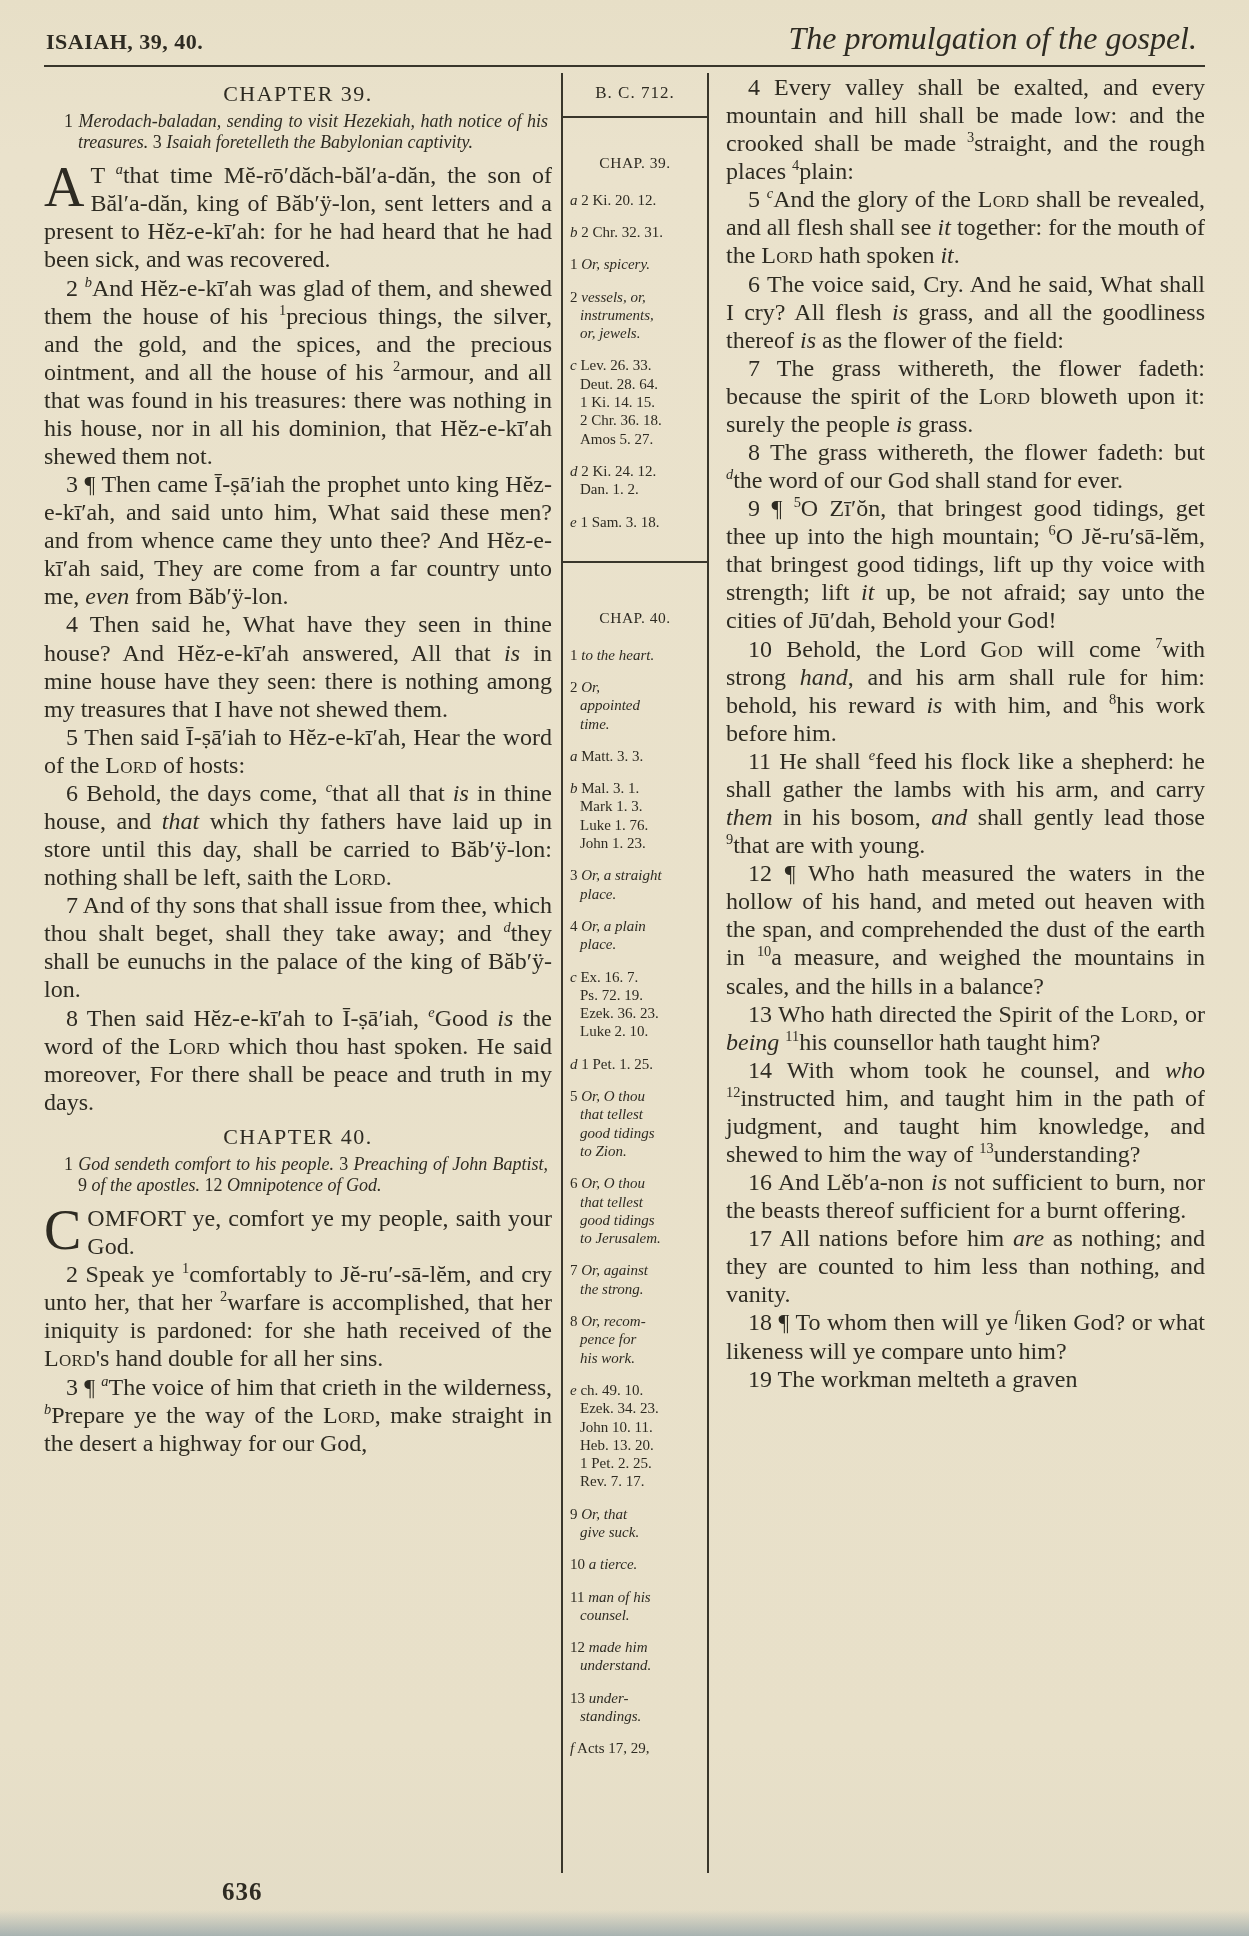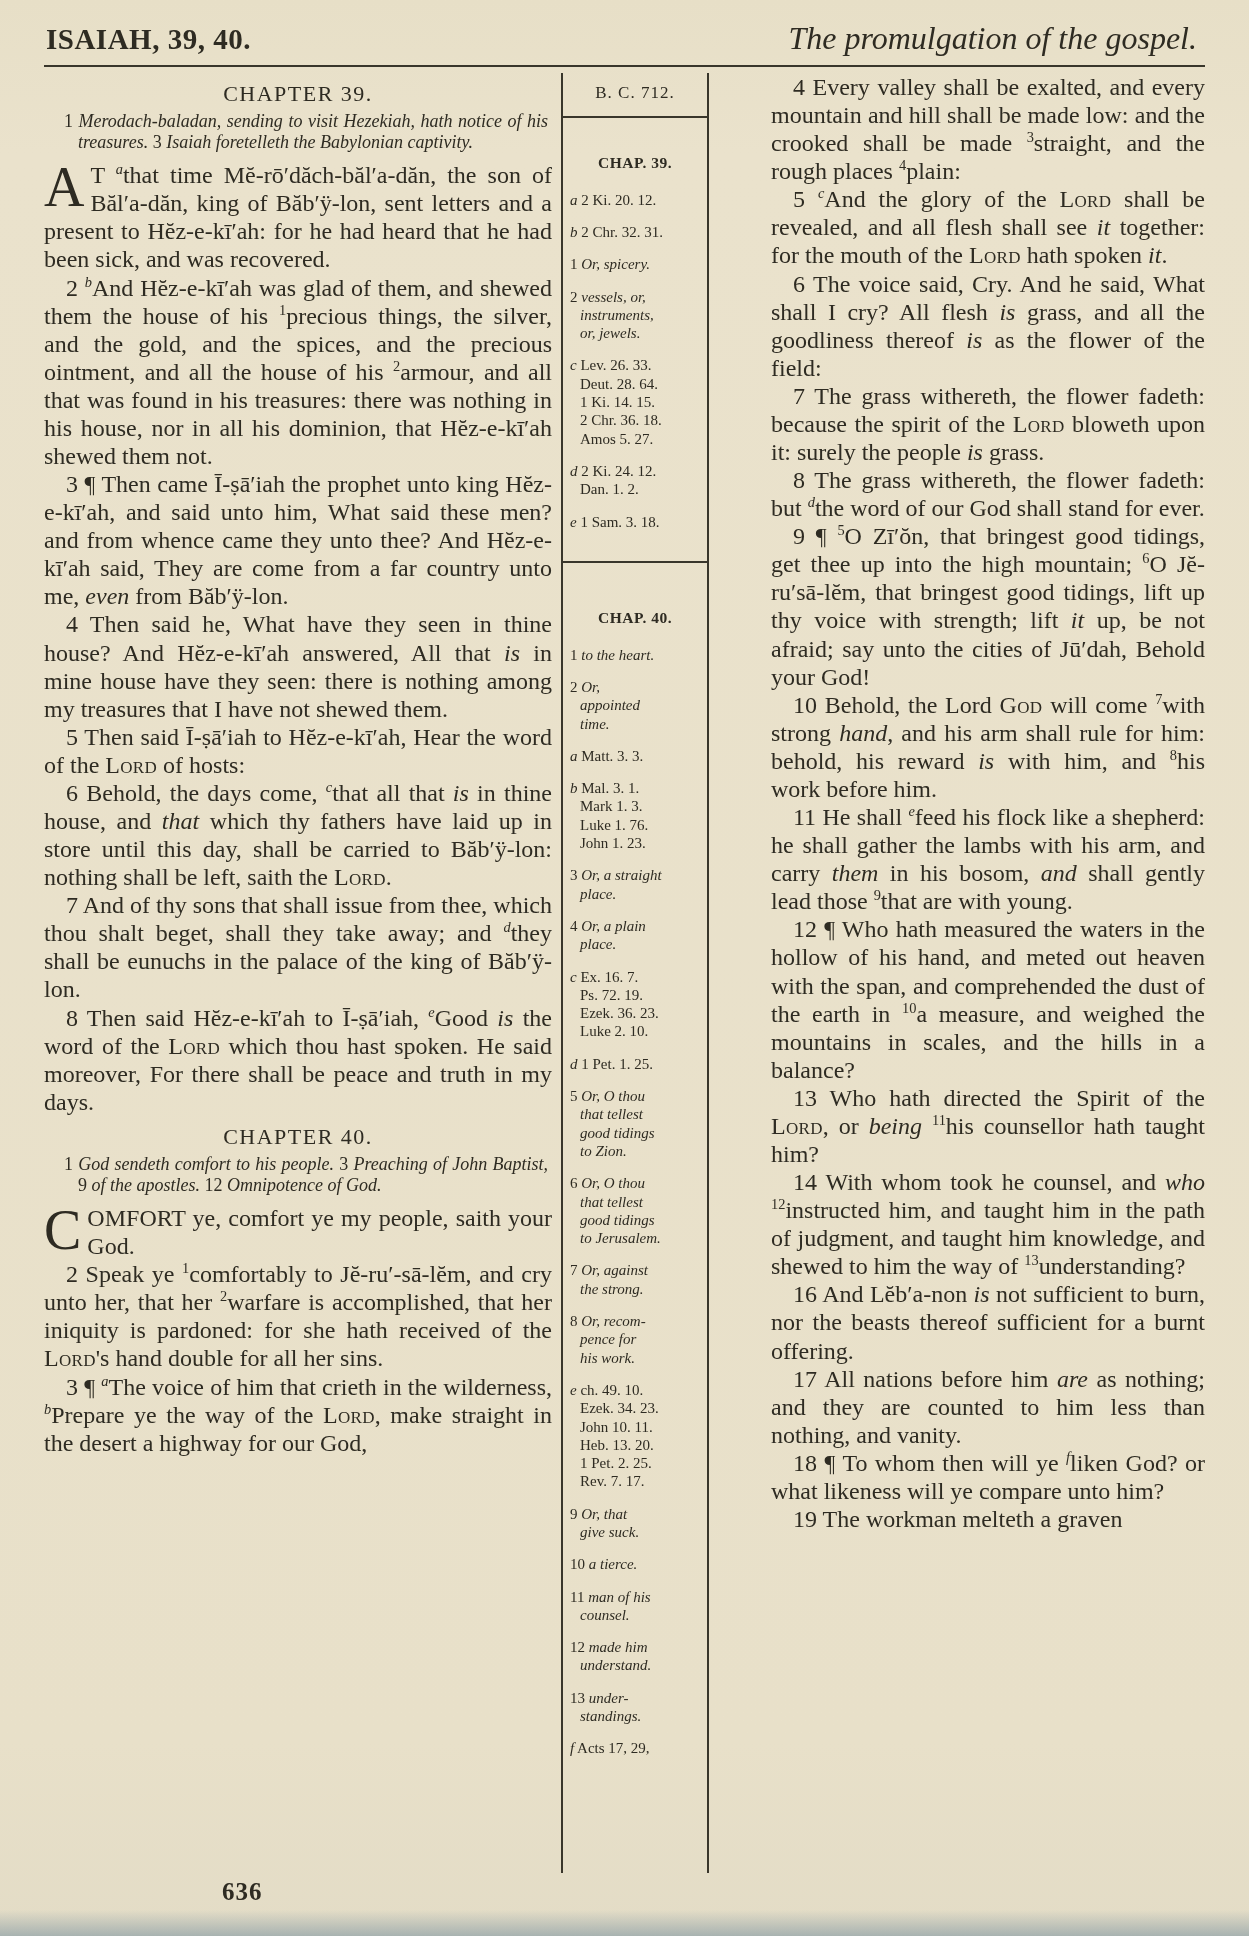--- a/index.html
+++ b/index.html
@@ -7,42 +7,42 @@
   .page {
     position: relative;
     width: 1249px; height: 1936px;
     background: #e9e1ca;
     background-image: linear-gradient(180deg, #e7dfc7 0%, #eae2cc 8%, #e8e0c9 90%, #e3dcc6 100%);
     color: #2e2b22;
     font-family: "Liberation Serif", "DejaVu Serif", serif;
     overflow: hidden;
   }
   .header { display: flex; justify-content: space-between; align-items: baseline; padding: 20px 52px 8px 46px; }
-  .header-left { font-size: 29px; font-weight: bold; letter-spacing: 0.5px; font-family: Liberation Serif, serif; }
+  .header-left { font-size: 22px; font-weight: bold; letter-spacing: 0.5px; font-family: Liberation Serif, serif; }
   .header-right { font-size: 32px; font-style: italic; }
   .header-rule { border-top: 2.5px solid #39362b; margin: 0 44px; }
   .columns { display: flex; align-items: stretch; padding: 6px 44px 0; height: 1806px; overflow: hidden; }
   .col-left { width: 517px; flex: 0 0 517px; padding-right: 9px; }
   .col-mid {
     width: 148px; flex: 0 0 148px;
     border-left: 2px solid #39362b; border-right: 2px solid #39362b;
     padding: 0 7px; font-size: 15px; line-height: 1.22;
   }
-  .col-right { flex: 1; padding-left: 17px; margin-left: 45px; }
+  .col-right { flex: 1; padding-left: 17px; }
   .text-col { font-size: 24px; line-height: 1.17; text-align: justify; }
   p { margin: 0; }
   p.verse { text-indent: 22px; }
   p.has-drop { text-indent: 0; }
   .dropcap { float: left; font-size: 56px; line-height: 44px; padding: 4px 6px 0 0; }
   .chapter_title { text-align: center; font-weight: normal; font-size: 22px; letter-spacing: 1.5px; text-indent: 0; margin: 8px 0 4px; }
   .summary { font-size: 18px; line-height: 1.18; text-align: justify; margin: 0 4px 8px 34px; text-indent: -14px; }
   .sc { font-variant: small-caps; letter-spacing: 0.3px; }
   sup { font-size: 60%; line-height: 0; }
   .bc { text-align: center; font-size: 17px; padding: 10px 0 12px; margin: 0 -7px 36px; border-bottom: 2px solid #39362b; letter-spacing: 1px; font-family: Liberation Serif, serif; }
-  .chap { text-align: center; font-weight: bold; font-size: 15.5px; letter-spacing: 0.5px; margin: 4px 0 18px; }
+  .chap { text-align: center; font-weight: normal; font-size: 15.5px; letter-spacing: 0.5px; margin: 4px 0 18px; }
   .note { margin: 0 0 14px; padding-left: 10px; text-indent: -10px; }
   .rule { border-top: 2px solid #39362b; margin: 30px -7px 46px; }
   .page-number { position: absolute; left: 222px; bottom: 30px; font-size: 25px; font-weight: bold; letter-spacing: 1px; }
   .bottom-shade { position: absolute; left: 0; right: 0; bottom: 0; height: 26px;
     background: linear-gradient(to bottom, rgba(233,225,202,0), rgba(120,145,160,0.55)); pointer-events: none; }
 </style>
 </head>
 <body>
 
 <div class="page">

